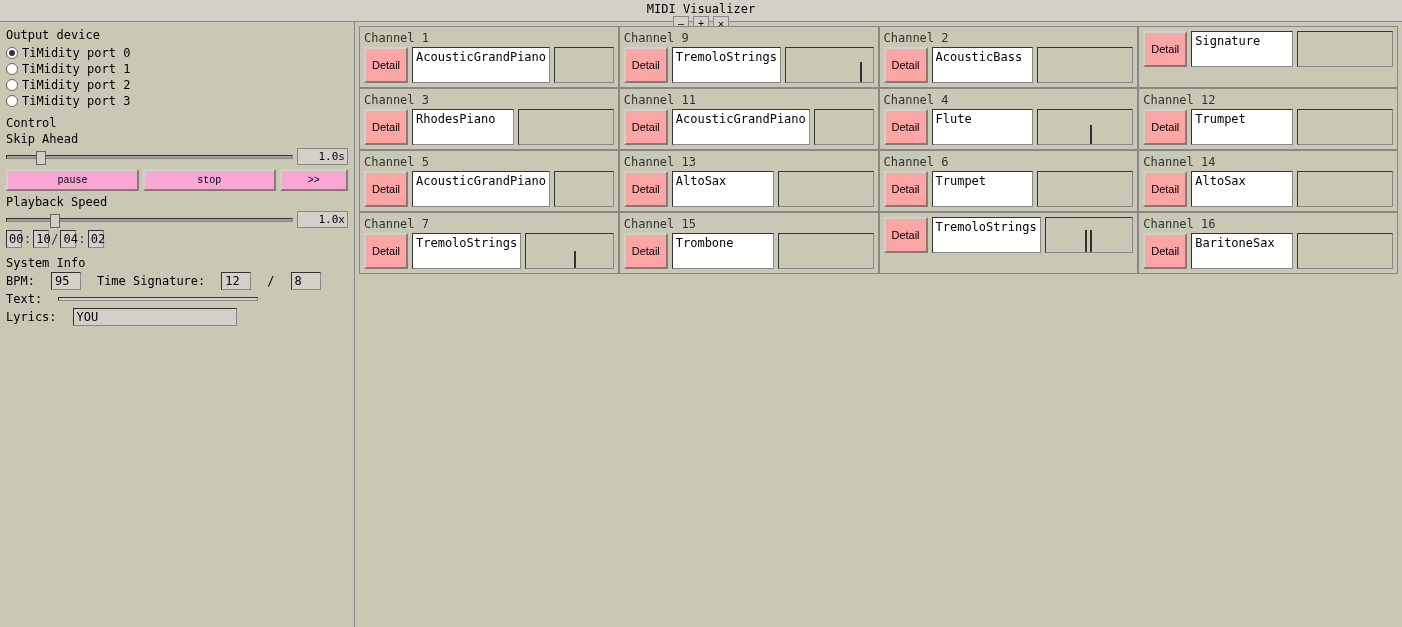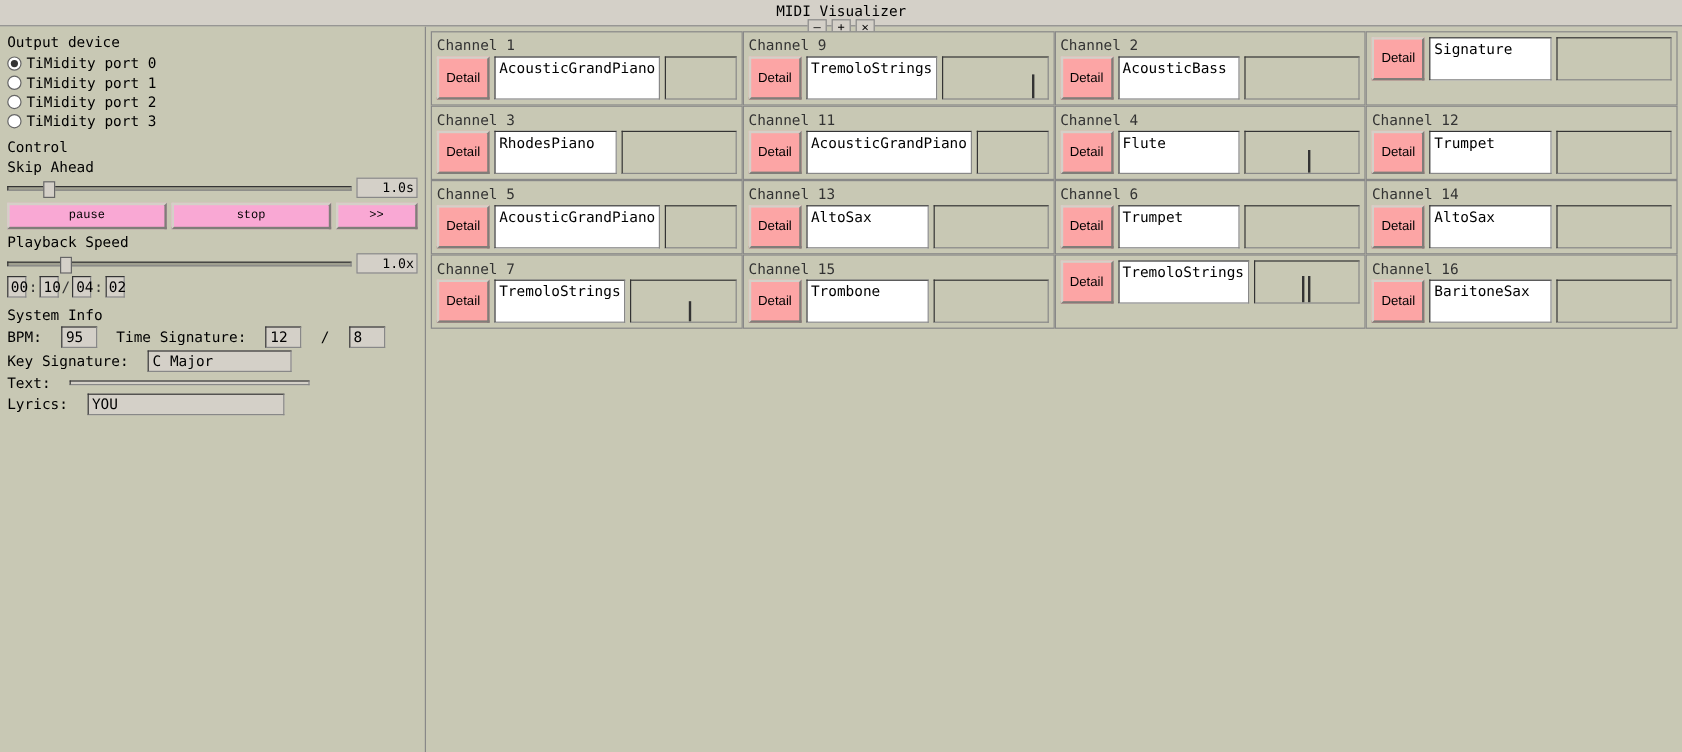--- a/index.html
+++ b/index.html
@@ -318,24 +318,20 @@
       <div class="section-label">System Info</div>
       <div class="info-row">
         <span>BPM:</span>
         <span class="info-value vsnarrow">95</span>
         <span>Time Signature:</span>
         <span class="info-value vsnarrow">12</span>
         <span>/</span>
         <span class="info-value vsnarrow">8</span>
       </div>
       <div class="info-row">
-        <span>Key Signature:</span>
-        <span class="info-value wide">C Major</span>
-      </div>
-      <div class="info-row">
         <span>Text:</span>
         <span class="info-value" style="width:200px"></span>
       </div>
       <div class="info-row">
         <span>Lyrics:</span>
         <span class="info-value" style="width:164px">YOU</span>
       </div>
     </div>
 
   </div>

